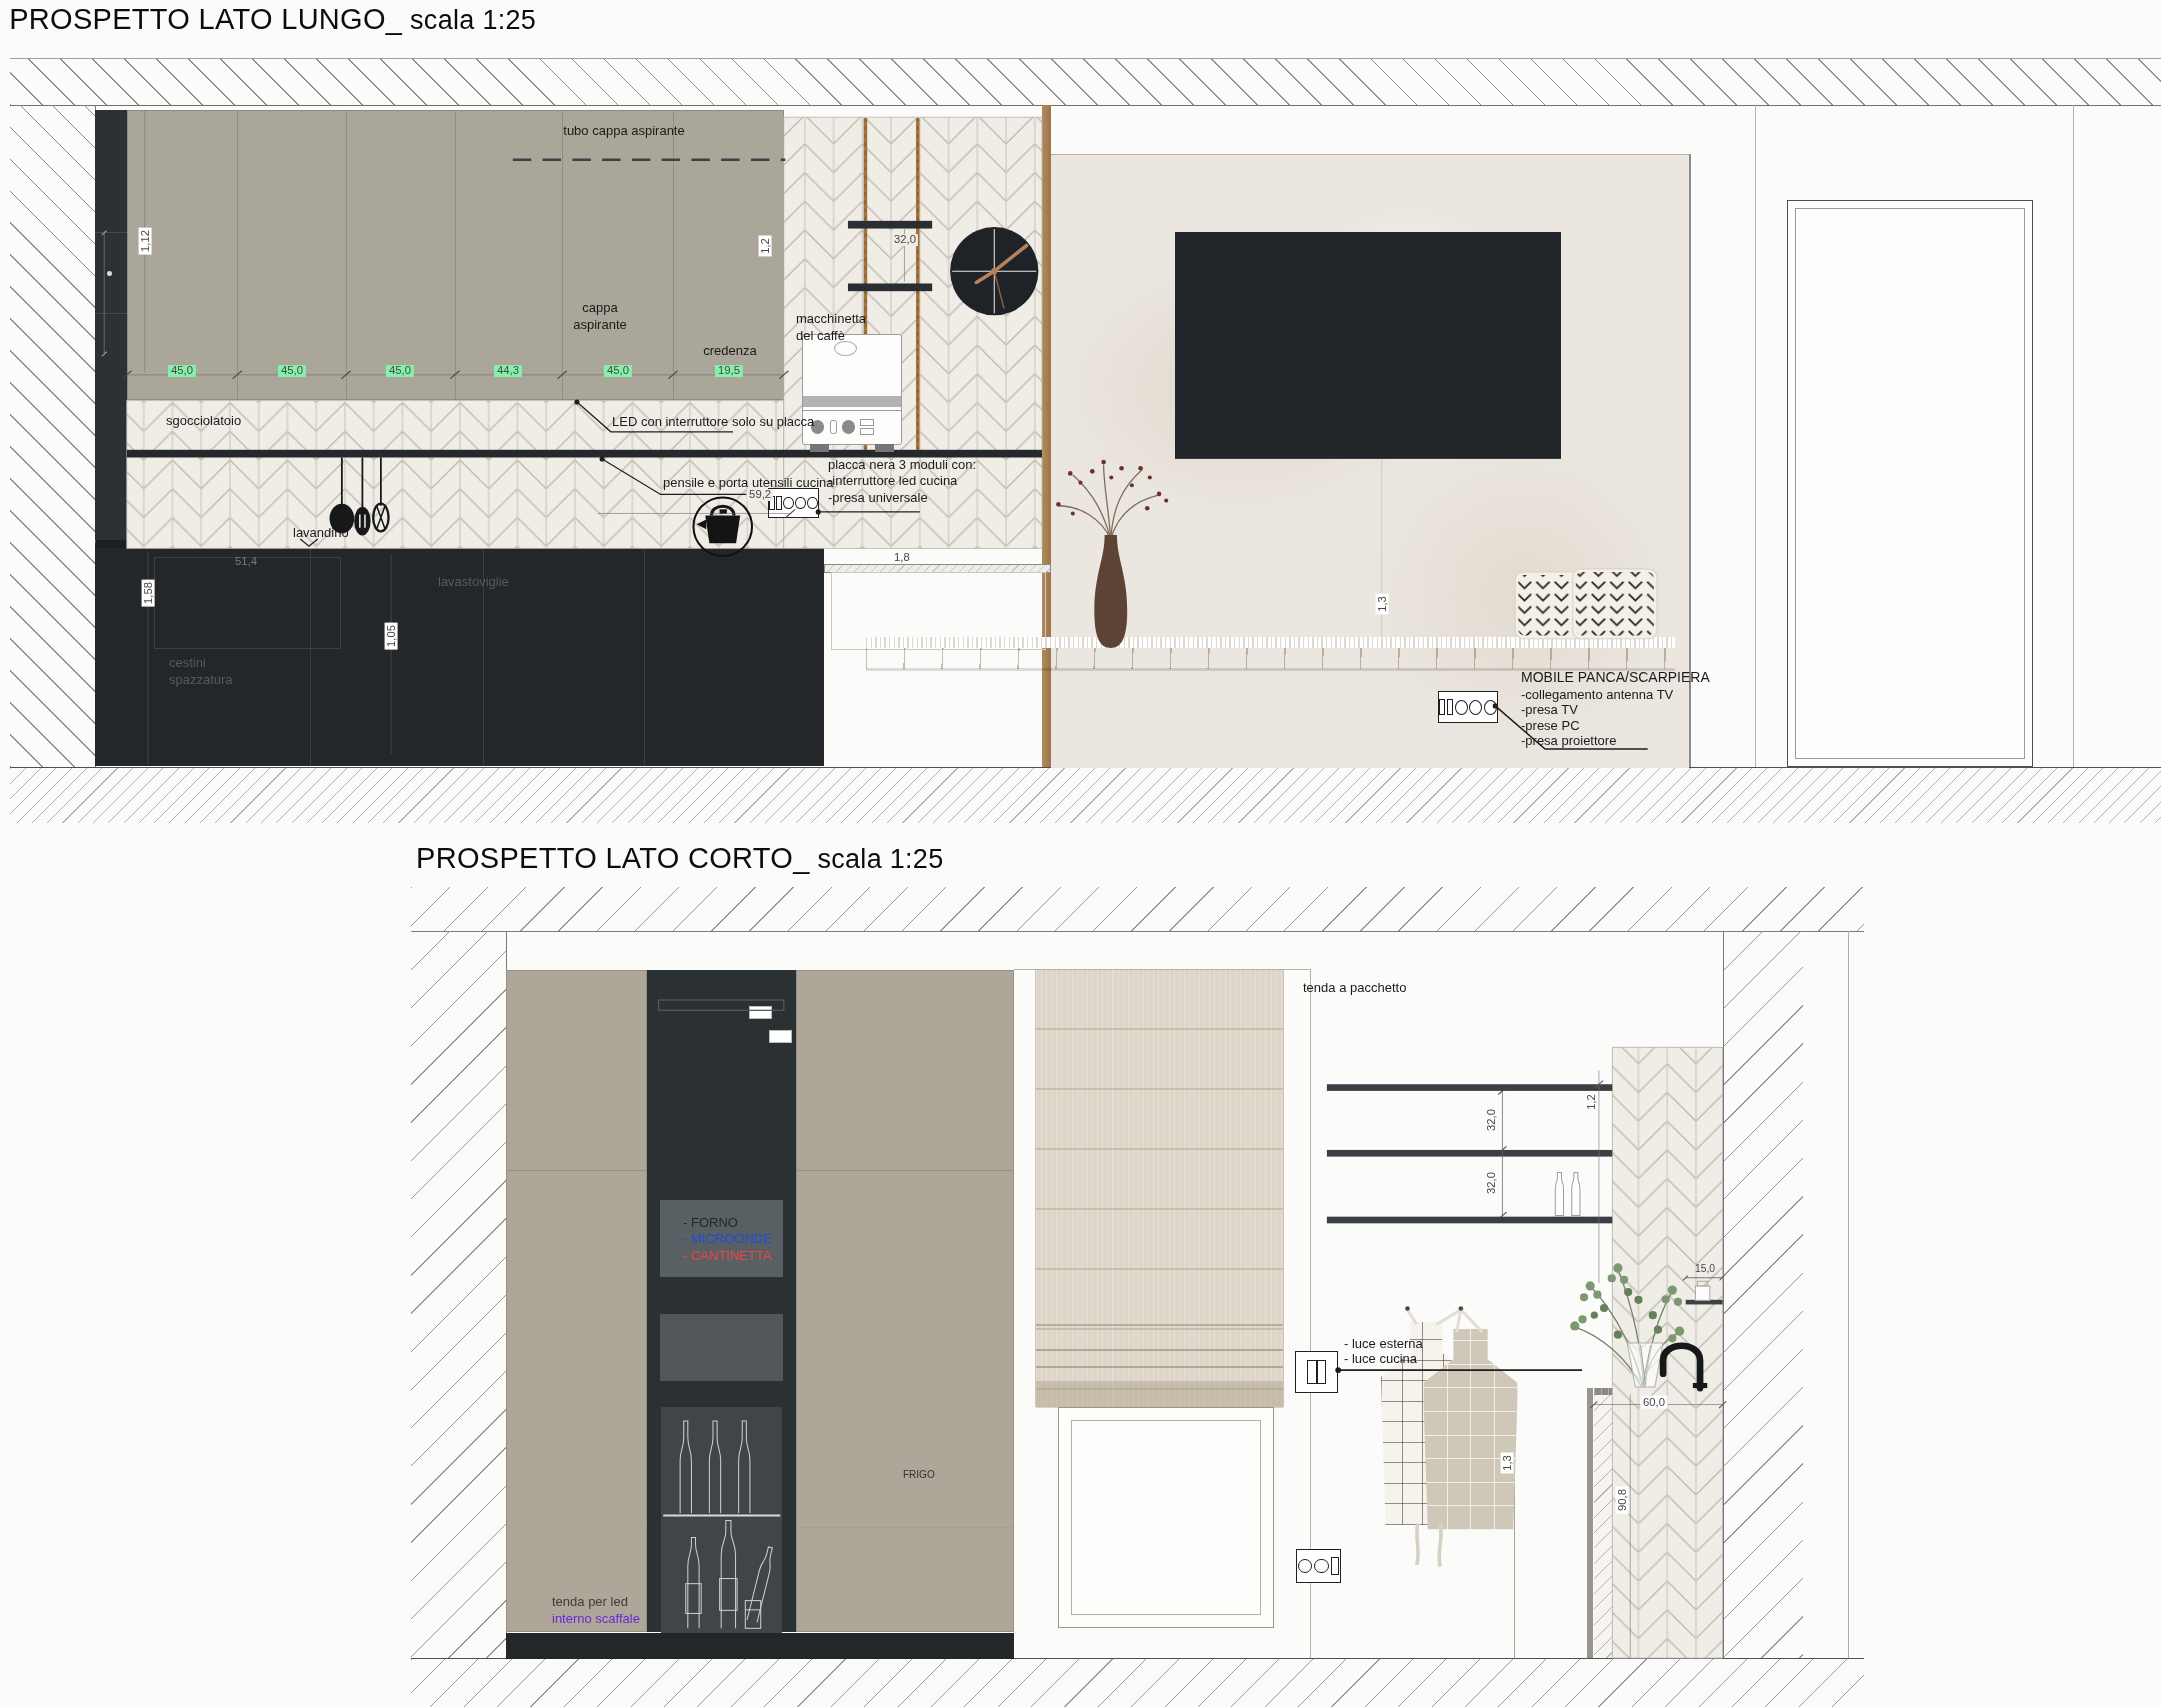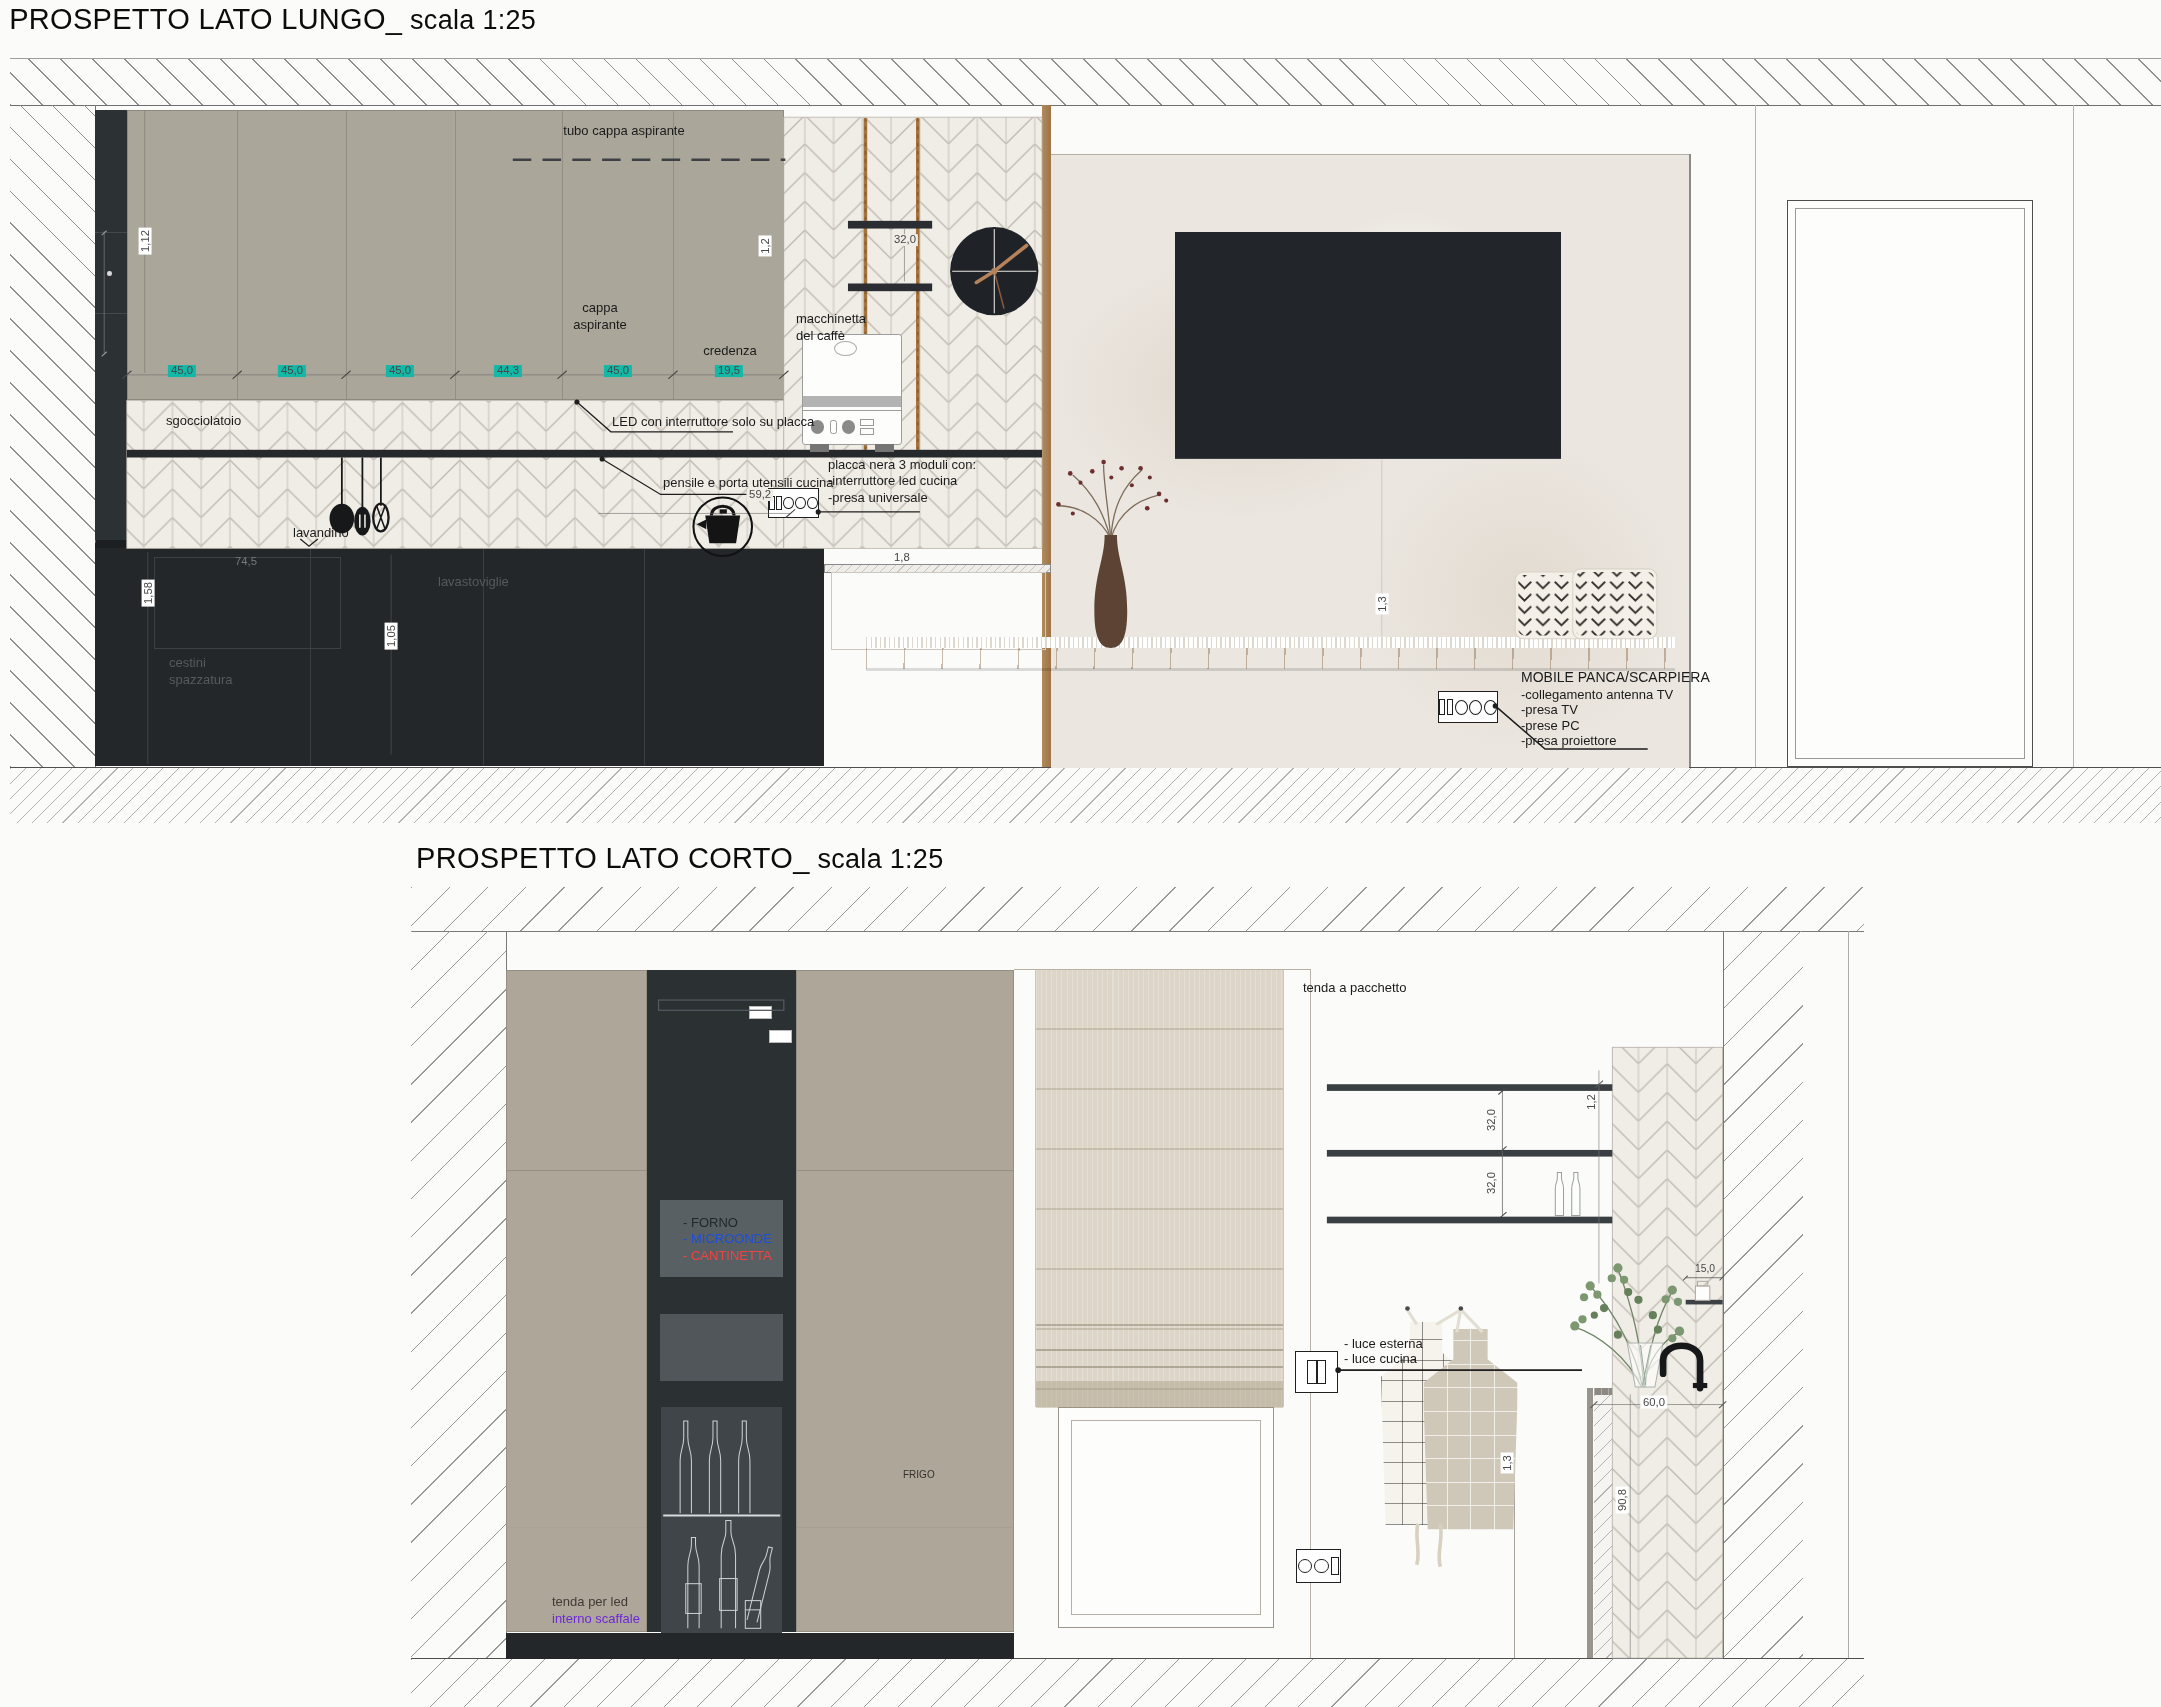--- a/index.html
+++ b/index.html
@@ -11,21 +11,21 @@
   svg.top{position:absolute;left:0;top:0;z-index:4;pointer-events:none}
   .ttl{position:absolute;z-index:6;font-size:29px;color:#0c0c0c;white-space:nowrap;letter-spacing:0.3px}
   .ttl .sc{font-size:27px}
   .lbl{position:absolute;z-index:5;font-size:13px;color:#1b1b1b;white-space:nowrap;line-height:1.2}
   .lbl.gray{color:#565a5e}
   .lbl.cl{transform:translate(-50%,0)}
   .dim{position:absolute;z-index:5;font-size:11.3px;color:#474747;white-space:nowrap;line-height:1.05}
   .dimc{transform:translate(-50%,-50%)}
   .vdim{transform:translate(-50%,-50%) rotate(-90deg)}
   .tag{background:#fff;padding:0.5px 2.6px}
-  .cabtag{background:#14b8a6;padding:0 3.1px}
+  .cabtag{background:#86efac;padding:0 3.1px}
   .tiletag{background:#f0ede7;padding:0 2.1px}
   .darkdim{color:#767b80}
   .h45{background-image:repeating-linear-gradient(45deg,#8f8f8f 0,#8f8f8f 1.2px,transparent 1.2px,transparent 22.6px)}
   .h135{background-image:repeating-linear-gradient(135deg,#989898 0,#989898 1px,transparent 1px,transparent 27px)}
   .h135f{background-image:repeating-linear-gradient(135deg,#b3b3b3 0,#b3b3b3 0.8px,transparent 0.8px,transparent 10.8px)}
   .h135m{background-image:repeating-linear-gradient(135deg,#9b9b9b 0,#9b9b9b 0.8px,transparent 0.8px,transparent 23.6px)}
   .vline{position:absolute;z-index:1;background:#b3b3b3}
   .wood{background:linear-gradient(90deg,#b08a5c,#9d7448);}
   .sym{display:flex;align-items:center;justify-content:center;gap:2.6px;background:#fff;border:1.5px solid #1f1f1f}
   .sym .circ{border:1.5px solid #1f1f1f;border-radius:50%}
@@ -456,21 +456,21 @@
 <div class="dim dimc cabtag" style="left:292px;top:371px">45,0</div>
 <div class="dim dimc cabtag" style="left:400px;top:371px">45,0</div>
 <div class="dim dimc cabtag" style="left:508px;top:371px">44,3</div>
 <div class="dim dimc cabtag" style="left:618px;top:371px">45,0</div>
 <div class="dim dimc cabtag" style="left:729px;top:371px">19,5</div>
 <div class="dim vdim tag" style="left:145px;top:241px">1,12</div>
 <div class="dim vdim tag" style="left:765px;top:246px">1,2</div>
 <div class="dim dimc tiletag" style="left:905px;top:240px">32,0</div>
 <div class="dim tiletag" style="left:747px;top:489px">59,2</div>
 <div class="dim" style="left:894px;top:552px">1,8</div>
-<div class="dim dimc darkdim" style="left:246px;top:562px">74,5</div>
+<div class="dim dimc darkdim" style="left:246px;top:562px">51,4</div>
 <div class="dim vdim tag" style="left:148px;top:593px">1,58</div>
 <div class="dim vdim tag" style="left:391px;top:636px">1,05</div>
 <div class="dim vdim tag" style="left:1382px;top:604px">1,3</div>
 
 <div class="lbl" style="left:683px;top:1215px;color:#23272a">- FORNO</div>
 <div class="lbl" style="left:683px;top:1231px;color:#1d4ed8">- MICROONDE</div>
 <div class="lbl" style="left:683px;top:1248px;color:#ef4444">- CANTINETTA</div>
 <div class="lbl" style="left:903px;top:1469px;color:#33312d;font-size:10px">FRIGO</div>
 <div class="lbl" style="left:552px;top:1594px;color:#3f3b36">tenda per led</div>
 <div class="lbl" style="left:552px;top:1611px;color:#6d28d9">interno scaffale</div>

